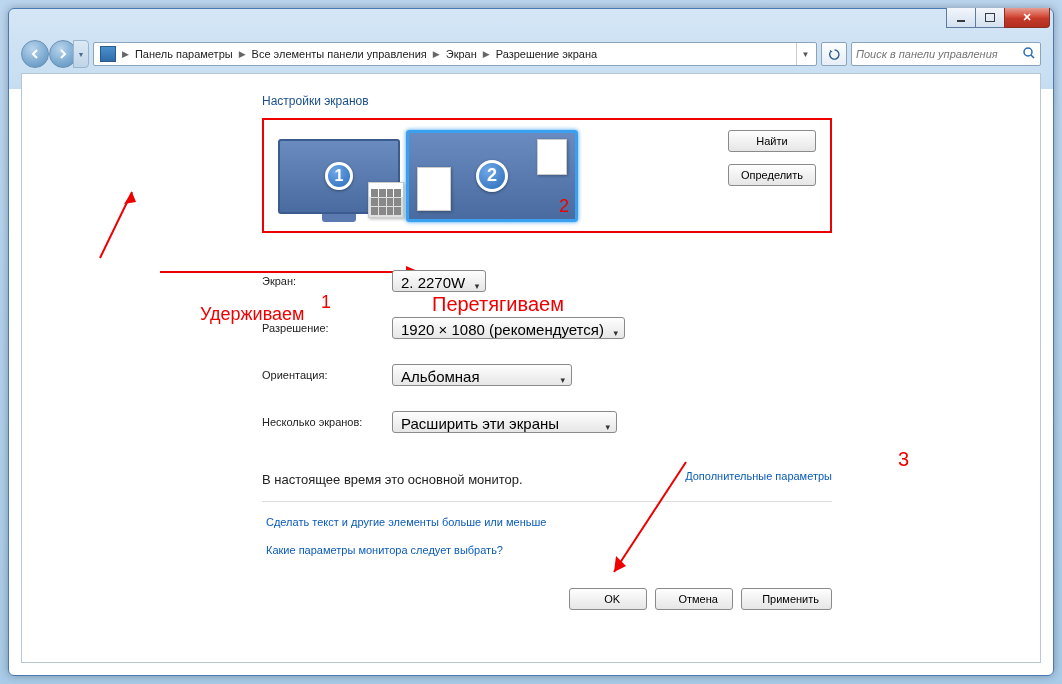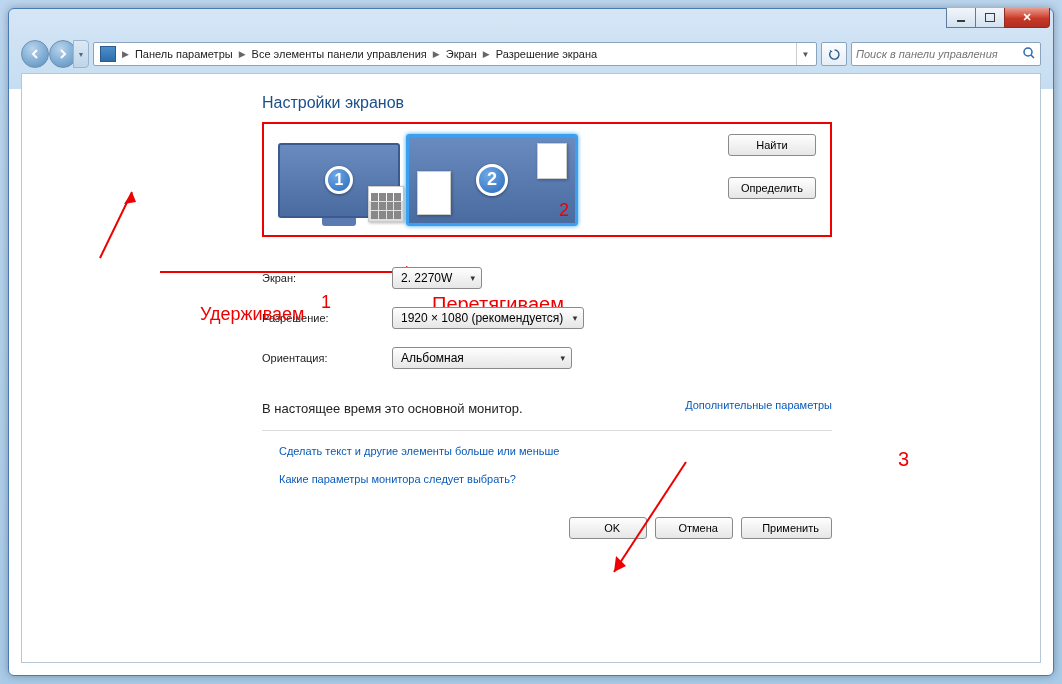--- a/index.html
+++ b/index.html
@@ -30,21 +30,21 @@
 .refbtn { width:26px; height:24px; border:1px solid #8ba4bd; background:linear-gradient(to bottom,#fcfdff,#e6eef7); border-radius:2px; display:flex; align-items:center; justify-content:center; font-size:12px; color:#2a5a8a; }
 
 .searchbox { width:190px; height:24px; background:#fff; border:1px solid #8ba4bd; border-radius:2px; display:flex; align-items:center; padding:8px 4px; }
 .searchbox input { border:none; outline:none; flex:1; font-size:11px; color:#888; font-style:italic; }
 .searchbox .sicon { color:#2a6ab0; font-size:13px; }
 
 
 .content { position:absolute; top:64px; left:12px; right:12px; bottom:12px; background:#fff; border:1px solid #b8c7d6; }
 .content-inner { padding:20px 40px 20px 240px; position:relative; }
 
-.heading { font-size:16px; color:#1a4f8a; margin-bottom:10px; }
+.heading { font-size:12px; color:#1a4f8a; margin-bottom:10px; }
 
 
 .monitorbox { position:relative; width:570px; height:115px; border:2px solid #e00; padding:10px 14px; display:flex; align-items:center; }
 .monitors { display:flex; gap:6px; align-items:flex-end; }
 
 .mon { position:relative; background:linear-gradient(to bottom,#6a8bc0,#4a6ba0); border:2px solid #3a5a90; border-radius:3px; display:flex; align-items:center; justify-content:center; }
 .mon.selected { border:3px solid #3aa0f0; box-shadow:0 0 4px #3aa0f0; }
 .mon1 { width:122px; height:75px; }
 .mon2 { width:172px; height:92px; }
 .stand { width:34px; height:8px; background:#5a7ab0; margin:0 auto; border-radius:0 0 3px 3px; }
@@ -55,34 +55,34 @@
 .winicon { position:absolute; background:#fff; border:1px solid #ccc; box-shadow:1px 1px 3px rgba(0,0,0,0.3); }
 .mon1 .winicon { width:36px; height:36px; right:-6px; bottom:-6px; background:linear-gradient(to bottom,#fff 40%,#e0e0e0 40%); }
 .mon2 .wicon1 { width:34px; height:44px; left:8px; bottom:8px; }
 .mon2 .wicon2 { width:30px; height:36px; right:8px; top:6px; }
 .minigrid { display:grid; grid-template-columns:repeat(4,1fr); gap:1px; padding:6px 2px 2px; height:100%; }
 .minigrid span { background:#888; }
 
 .rednum { position:absolute; color:#e00; font-size:18px; font-weight:normal; }
 .redtext { color:#e00; font-size:18px; }
 
-.sidebuttons { position:absolute; right:14px; top:10px; display:flex; flex-direction:column; gap:21px; }
+.sidebuttons { position:absolute; right:14px; top:10px; display:flex; flex-direction:column; gap:12px; }
 .btn { min-width:88px; height:22px; padding:0 12px; background:linear-gradient(to bottom,#fefefe,#e6e6e6); border:1px solid #8a8a8a; border-radius:3px; font-size:11px; display:flex; align-items:center; justify-content:center; cursor:pointer; }
 
 
-.formrow { display:flex; align-items:center; margin:18px 0; font-size:11px; }
+.formrow { display:flex; align-items:center; margin:25px 0; font-size:11px; }
 .formrow .lab { width:130px; color:#222; }
-.select { position:relative; height:22px; background:linear-gradient(to bottom,#fefefe,#e6e6e6); border:1px solid #8a8a8a; border-radius:3px; display:flex; align-items:center; padding:0 20px 0 8px; font-size:12px; min-width:90px; }
+.select { position:relative; height:22px; background:linear-gradient(to bottom,#fefefe,#e6e6e6); border:1px solid #8a8a8a; border-radius:3px; display:flex; align-items:flex-end; padding:0 20px 0 8px; font-size:15px; min-width:90px; }
 .select::after { content:"▾"; position:absolute; right:6px; font-size:9px; color:#333; }
 .select.wide { min-width:225px; }
 .select.med { min-width:180px; }
 
 .note { font-size:13px; color:#222; margin:14px 0 6px; }
 .link { color:#0a5bb8; font-size:11px; cursor:pointer; }
-.linkrow { margin:10px 17px; }
+.linkrow { margin:10px 4px; }
 hr.sep2 { border:none; border-top:1px solid #ddd; margin:8px 0 4px; }
 
 .actionrow { display:flex; gap:8px; justify-content:flex-end; margin-top:30px; margin-right:0px; }
 .actionrow .btn { min-width:78px;padding-left:20px; }
 
 
 .annot-arrow { position:absolute; pointer-events:none; }
 </style>
 </head>
 <body>
@@ -211,20 +211,26 @@
         <div class="select med">
             <span>1920 × 1080 (рекомендуется)</span>
           </div>
       </div>
       <div class="formrow">
         <span class="lab">Ориентация:</span>
         <div class="select med">
             <span>Альбомная</span>
           </div>
       </div>
+      <div class="formrow">
+        <span class="lab">Несколько экранов:</span>
+        <div class="select wide">
+            <span>Расширить эти экраны</span>
+          </div>
+      </div>
 
       <div style="display:flex;justify-content:space-between;align-items:center;width:570px;">
         <div class="note">В настоящее время это основной монитор.</div>
         <span class="link">Дополнительные параметры</span>
       </div>
       <hr class="sep2" style="width:570px;">
       <div class="linkrow"><span class="link">Сделать текст и другие элементы больше или меньше</span></div>
       <div class="linkrow"><span class="link">Какие параметры монитора следует выбрать?</span></div>
 
       <div class="actionrow" style="width:570px;">

